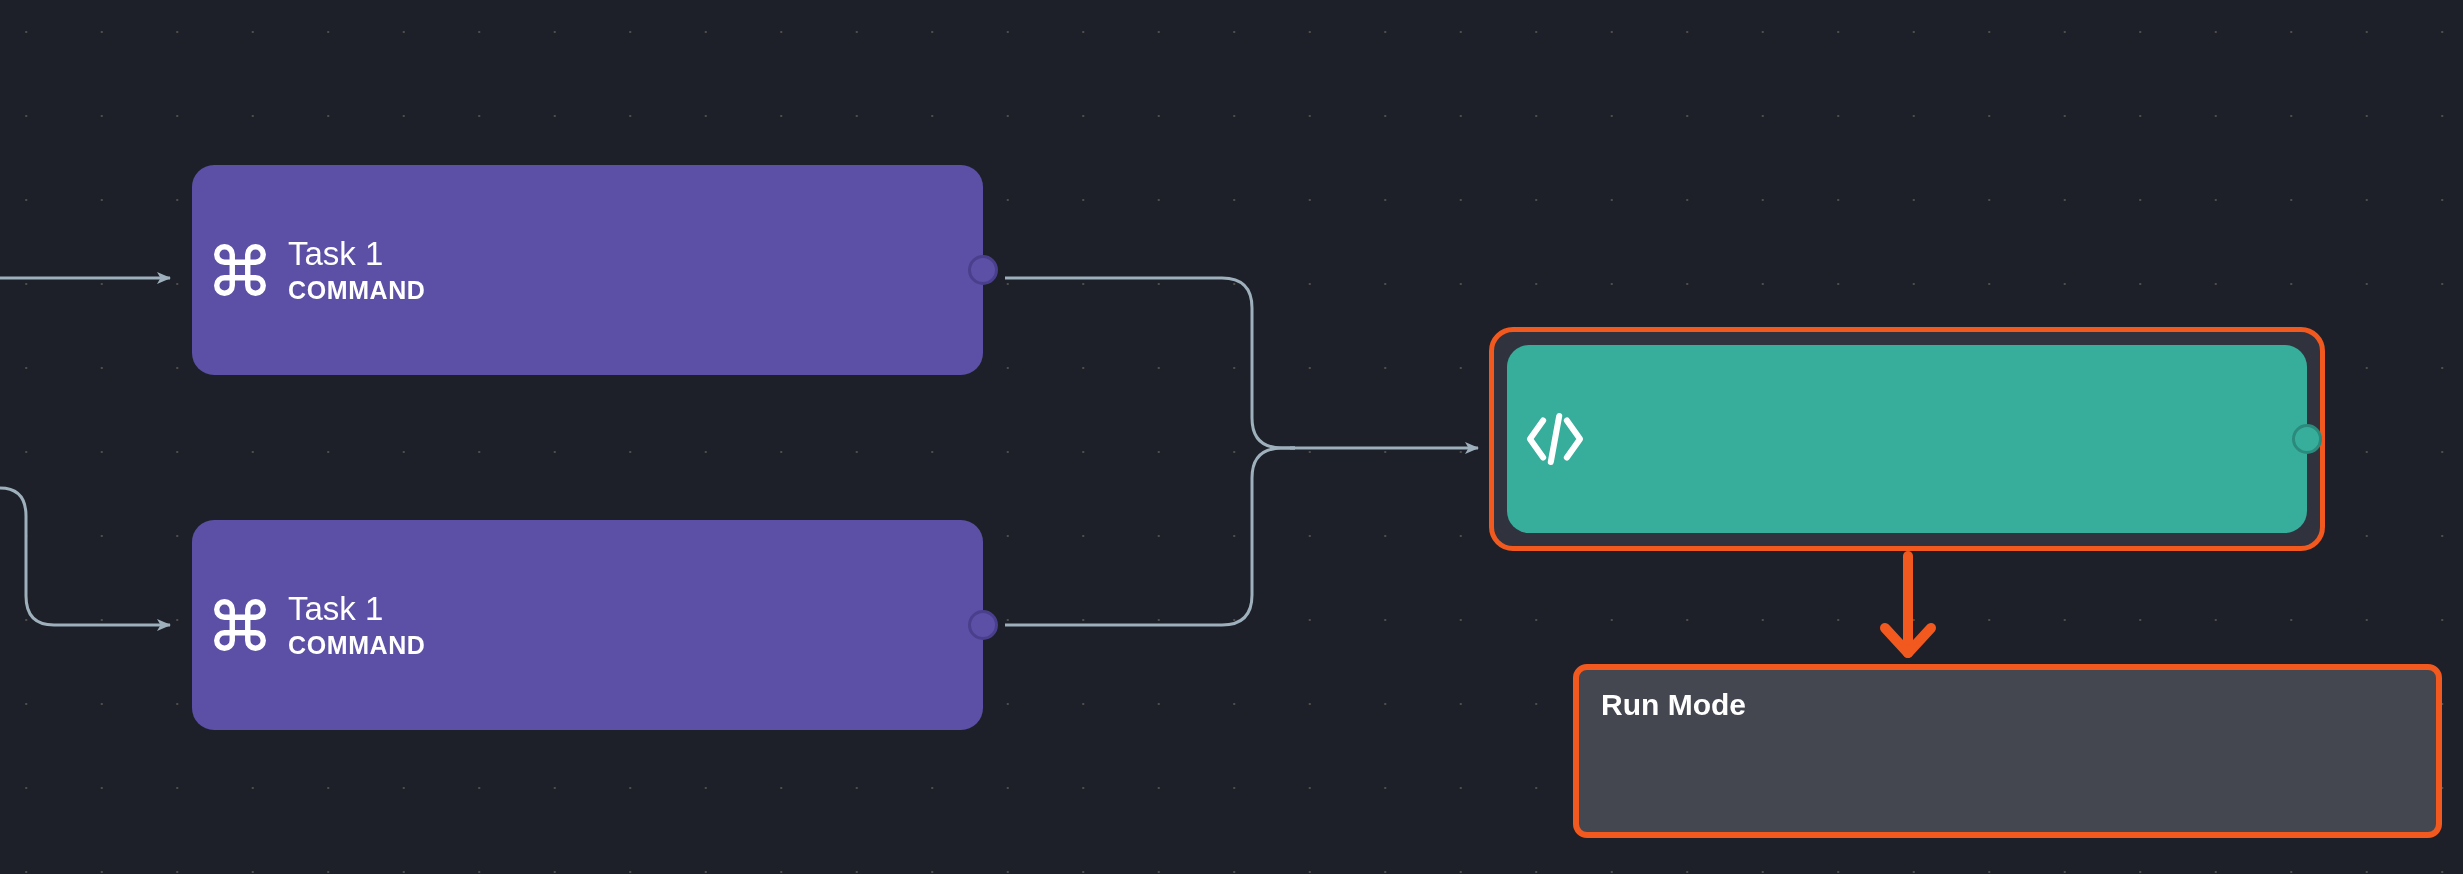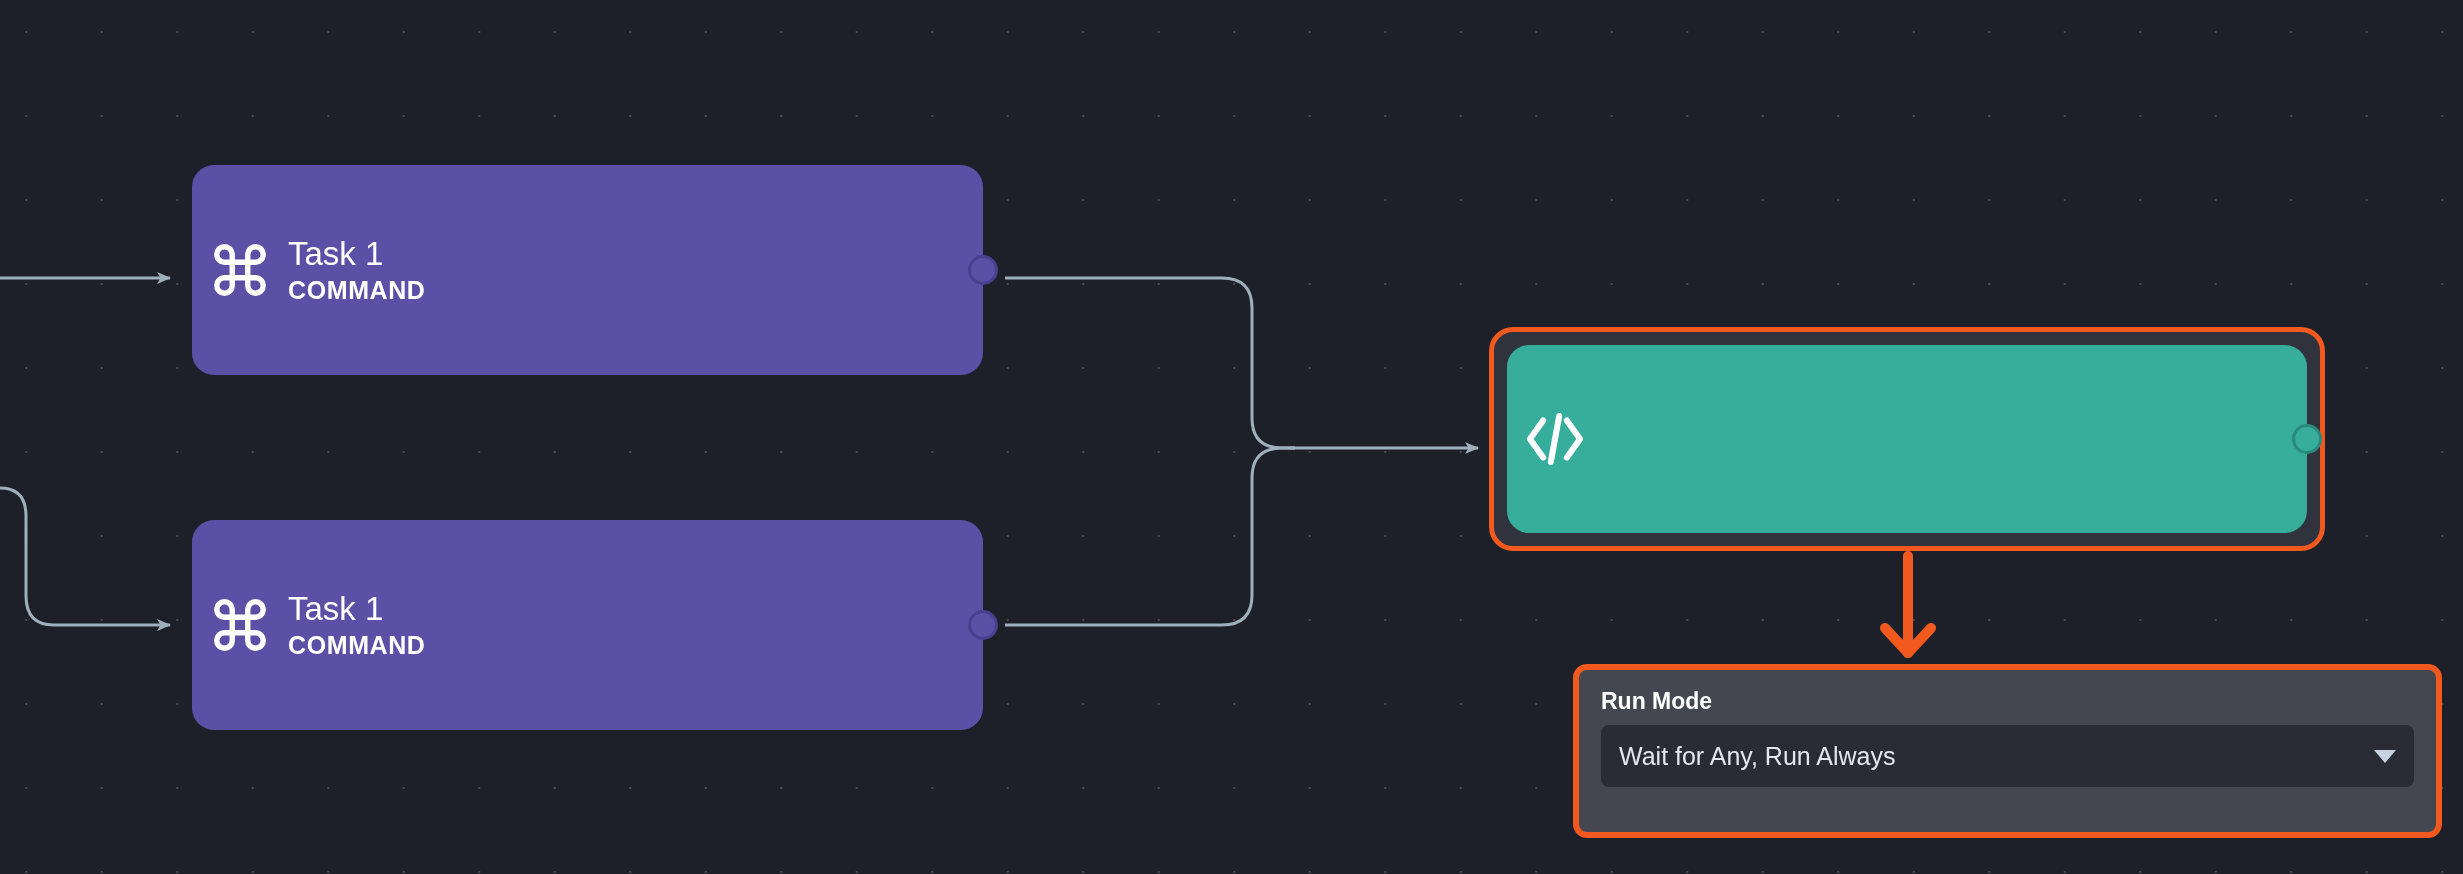--- a/index.html
+++ b/index.html
@@ -131,23 +131,23 @@
     width: 869px;
     height: 174px;
     border: 6px solid #f2591e;
     border-radius: 14px;
     background: #44474f;
     box-sizing: border-box;
     padding: 18px 22px;
   }
   #run-mode-label {
     color: #ffffff;
-    font-size: 23px;
+    font-size: 30px;
     font-weight: bold;
-    margin-bottom: 10px;
+    margin-bottom: 21px;
   }
   #run-mode-select {
     position: relative;
     height: 62px;
     background: #292c35;
     border-radius: 8px;
     display: flex;
     align-items: center;
     padding: 0 18px;
     box-sizing: border-box;
@@ -236,19 +236,15 @@
           <path d="M16.5 4 L21.5 11 L16.5 18"></path>
           <path d="M13.6 2.3 L10.4 19.7"></path>
         </svg>
       </div>
     </div>
     <div class="port port-teal" style="right:-15px; top:79px;"></div>
   </div>
 
   <div id="run-mode-panel">
     <div id="run-mode-label">Run Mode</div>
-    <div id="run-mode-select">
-      <span id="run-mode-value">Wait for Any, Run Always</span>
-      <span id="run-mode-caret"></span>
-    </div>
   </div>
 
 </div>
 
 </body></html>

